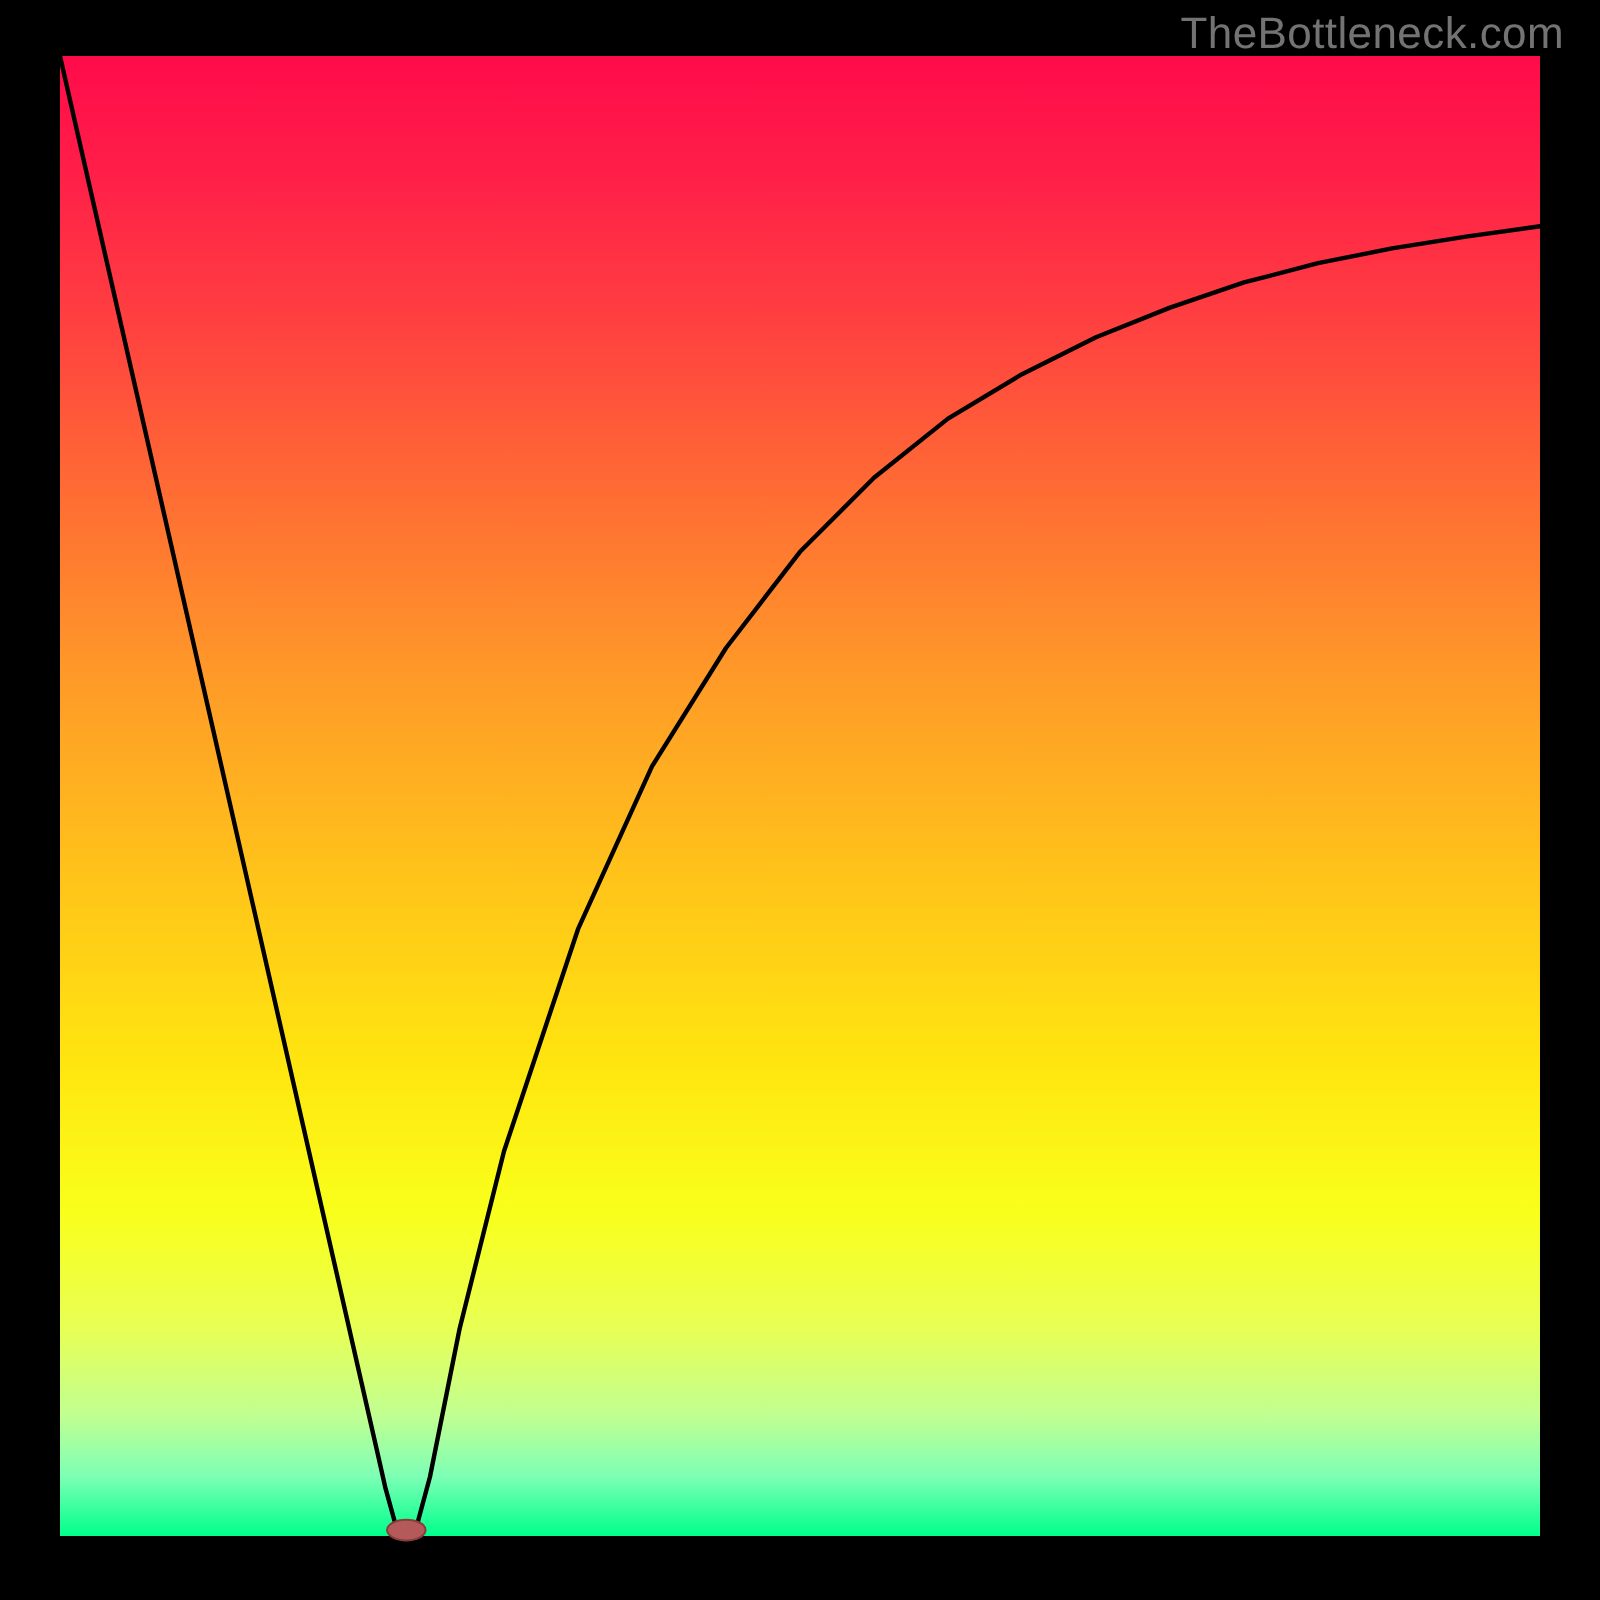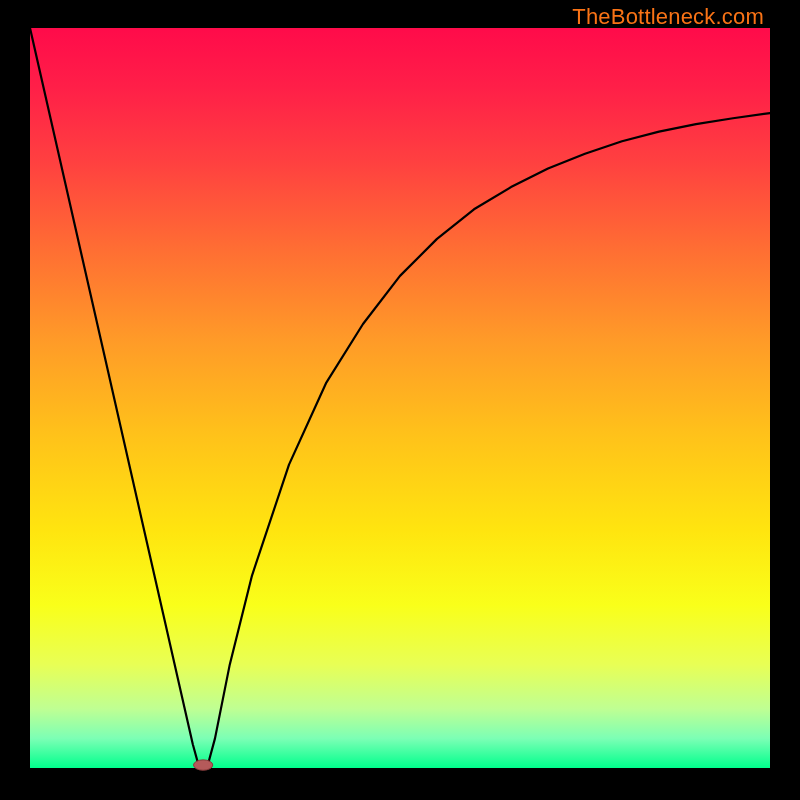--- a/index.html
+++ b/index.html
@@ -28,24 +28,24 @@
     position: absolute;
     top: 28px;
     left: 30px;
     width: 740px;
     height: 740px;
     overflow: visible;
   }
   .watermark {
     position: absolute;
     top: 4px;
-    right: 36px;
+    right: 18px;
     font-family: Arial, Helvetica, sans-serif;
     font-size: 22px;
-    color: #f97316;
+    color: #737373;
     letter-spacing: 0.2px;
   }
 </style>
 </head>
 <body>
 
 <div class="frame"></div>
 
 <svg class="plot-svg" viewBox="0 0 740 740" preserveAspectRatio="none">
   <path id="curve-left" fill="none" stroke="#000" stroke-width="2.2" stroke-linecap="round" stroke-linejoin="round" d="M0.00 0.00 L37.00 162.80 L74.00 325.60 L111.00 488.40 L133.20 586.08 L148.00 651.20 L159.10 700.04 L162.80 716.32 L168.72 737.78"></path>

